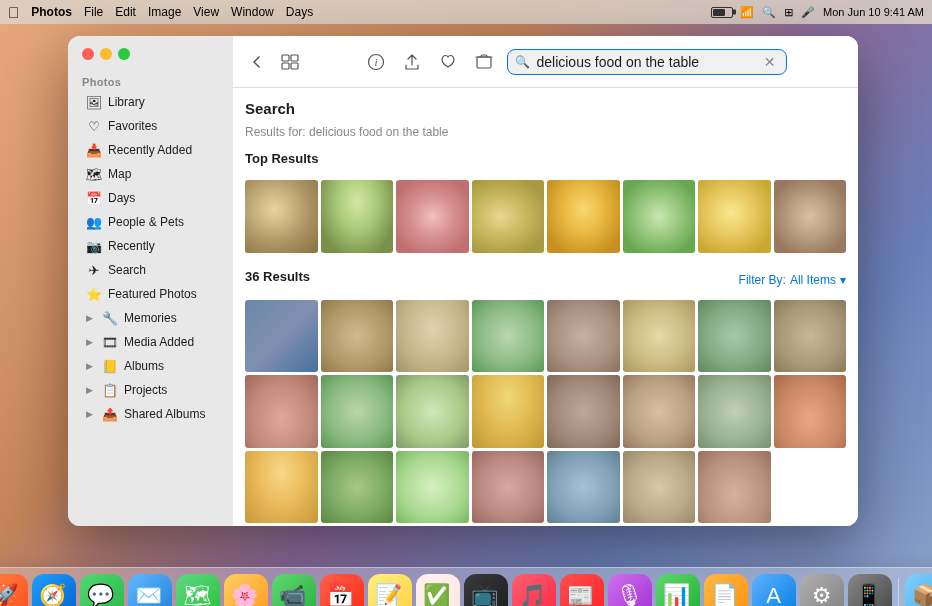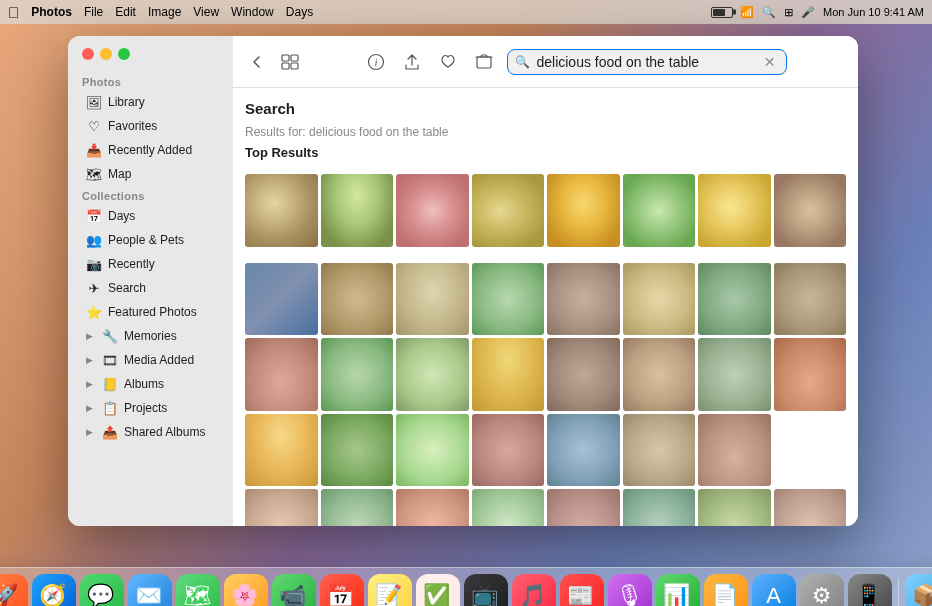--- a/index.html
+++ b/index.html
@@ -164,21 +164,21 @@
 
     .section-title {
       font-size: 15px;
       font-weight: 600;
       color: #1d1d1f;
       margin-bottom: 8px;
     }
     .results-info {
       font-size: 12px;
       color: #888;
-      margin-bottom: 6px;
+      margin-bottom: 12px;
     }
 
     .top-results-grid {
       display: grid;
       grid-template-columns: repeat(8, 1fr);
       gap: 3px;
       margin-bottom: 16px;
     }
 
     .results-header {
@@ -290,21 +290,20 @@
       </div>
       <div class="sidebar-item">
         <span class="sidebar-icon">📥</span>
         <span>Recently Added</span>
       </div>
       <div class="sidebar-item">
         <span class="sidebar-icon">🗺</span>
         <span>Map</span>
       </div>
 
-      <div class="sidebar-section-header">Collections</div>
       <div class="sidebar-item">
         <span class="sidebar-icon">📅</span>
         <span>Days</span>
       </div>
       <div class="sidebar-item">
         <span class="sidebar-icon">👥</span>
         <span>People &amp; Pets</span>
       </div>
       <div class="sidebar-item">
         <span class="sidebar-icon">📷</span>
@@ -406,20 +405,28 @@
             <div class="photo-cell" style="background: radial-gradient(at 40% 40%, rgb(232, 212, 160) 0%, rgb(200, 180, 128) 30%, rgb(168, 144, 96) 60%, rgb(136, 112, 64) 100%); min-height: 68px;"></div>
             <div class="photo-cell" style="background: radial-gradient(at 50% 30%, rgb(212, 232, 160) 0%, rgb(168, 200, 120) 40%, rgb(120, 144, 72) 80%); min-height: 68px;"></div>
             <div class="photo-cell" style="background: radial-gradient(rgb(240, 192, 192) 0%, rgb(216, 144, 144) 40%, rgb(192, 112, 112) 80%); min-height: 68px;"></div>
             <div class="photo-cell" style="background: radial-gradient(at 40% 50%, rgb(232, 216, 144) 0%, rgb(200, 184, 96) 40%, rgb(168, 152, 64) 80%); min-height: 68px;"></div>
             <div class="photo-cell" style="background: radial-gradient(at 50% 40%, rgb(248, 216, 112) 0%, rgb(232, 184, 64) 40%, rgb(200, 144, 32) 80%); min-height: 68px;"></div>
             <div class="photo-cell" style="background: radial-gradient(rgb(200, 232, 176) 0%, rgb(152, 200, 128) 40%, rgb(104, 168, 80) 80%); min-height: 68px;"></div>
             <div class="photo-cell" style="background: radial-gradient(at 45% 45%, rgb(248, 232, 144) 0%, rgb(232, 200, 96) 40%, rgb(200, 168, 48) 80%); min-height: 68px;"></div>
             <div class="photo-cell" style="background: radial-gradient(rgb(216, 192, 160) 0%, rgb(184, 160, 128) 40%, rgb(152, 120, 96) 80%); min-height: 68px;"></div>
           </div>
 
+        <div class="results-header">
+          <span class="section-title" style="font-size:13px;">36 Results</span>
+          <button class="filter-btn">
+            <span>Filter By:</span>
+            <span style="color:#0077ed; font-weight:500;">All Items</span>
+            <span>▾</span>
+          </button>
+        </div>
         <div class="main-grid" id="main-grid">
             <div class="photo-cell" style="background: linear-gradient(135deg, rgb(104, 136, 168) 0%, rgb(128, 144, 176) 50%, rgb(72, 112, 160) 100%); min-height: 62px;"></div>
             <div class="photo-cell" style="background: radial-gradient(rgb(212, 184, 144) 0%, rgb(176, 152, 104) 60%, rgb(144, 120, 72) 100%); min-height: 62px;"></div>
             <div class="photo-cell" style="background: radial-gradient(at 50% 40%, rgb(224, 212, 176) 0%, rgb(192, 180, 136) 60%, rgb(160, 148, 104) 100%); min-height: 62px;"></div>
             <div class="photo-cell" style="background: radial-gradient(rgb(184, 216, 176) 0%, rgb(136, 184, 128) 60%, rgb(88, 152, 88) 100%); min-height: 62px;"></div>
             <div class="photo-cell" style="background: radial-gradient(rgb(200, 176, 160) 0%, rgb(168, 144, 128) 60%, rgb(136, 112, 96) 100%); min-height: 62px;"></div>
             <div class="photo-cell" style="background: radial-gradient(rgb(232, 216, 168) 0%, rgb(200, 184, 128) 60%, rgb(168, 152, 96) 100%); min-height: 62px;"></div>
             <div class="photo-cell" style="background: radial-gradient(rgb(168, 200, 168) 0%, rgb(128, 168, 128) 60%, rgb(96, 136, 96) 100%); min-height: 62px;"></div>
             <div class="photo-cell" style="background: radial-gradient(rgb(200, 184, 152) 0%, rgb(168, 152, 120) 60%, rgb(136, 120, 88) 100%); min-height: 62px;"></div>
             <div class="photo-cell" style="background: radial-gradient(at 50% 60%, rgb(224, 168, 152) 0%, rgb(192, 136, 120) 60%, rgb(160, 104, 88) 100%); min-height: 62px;"></div>

